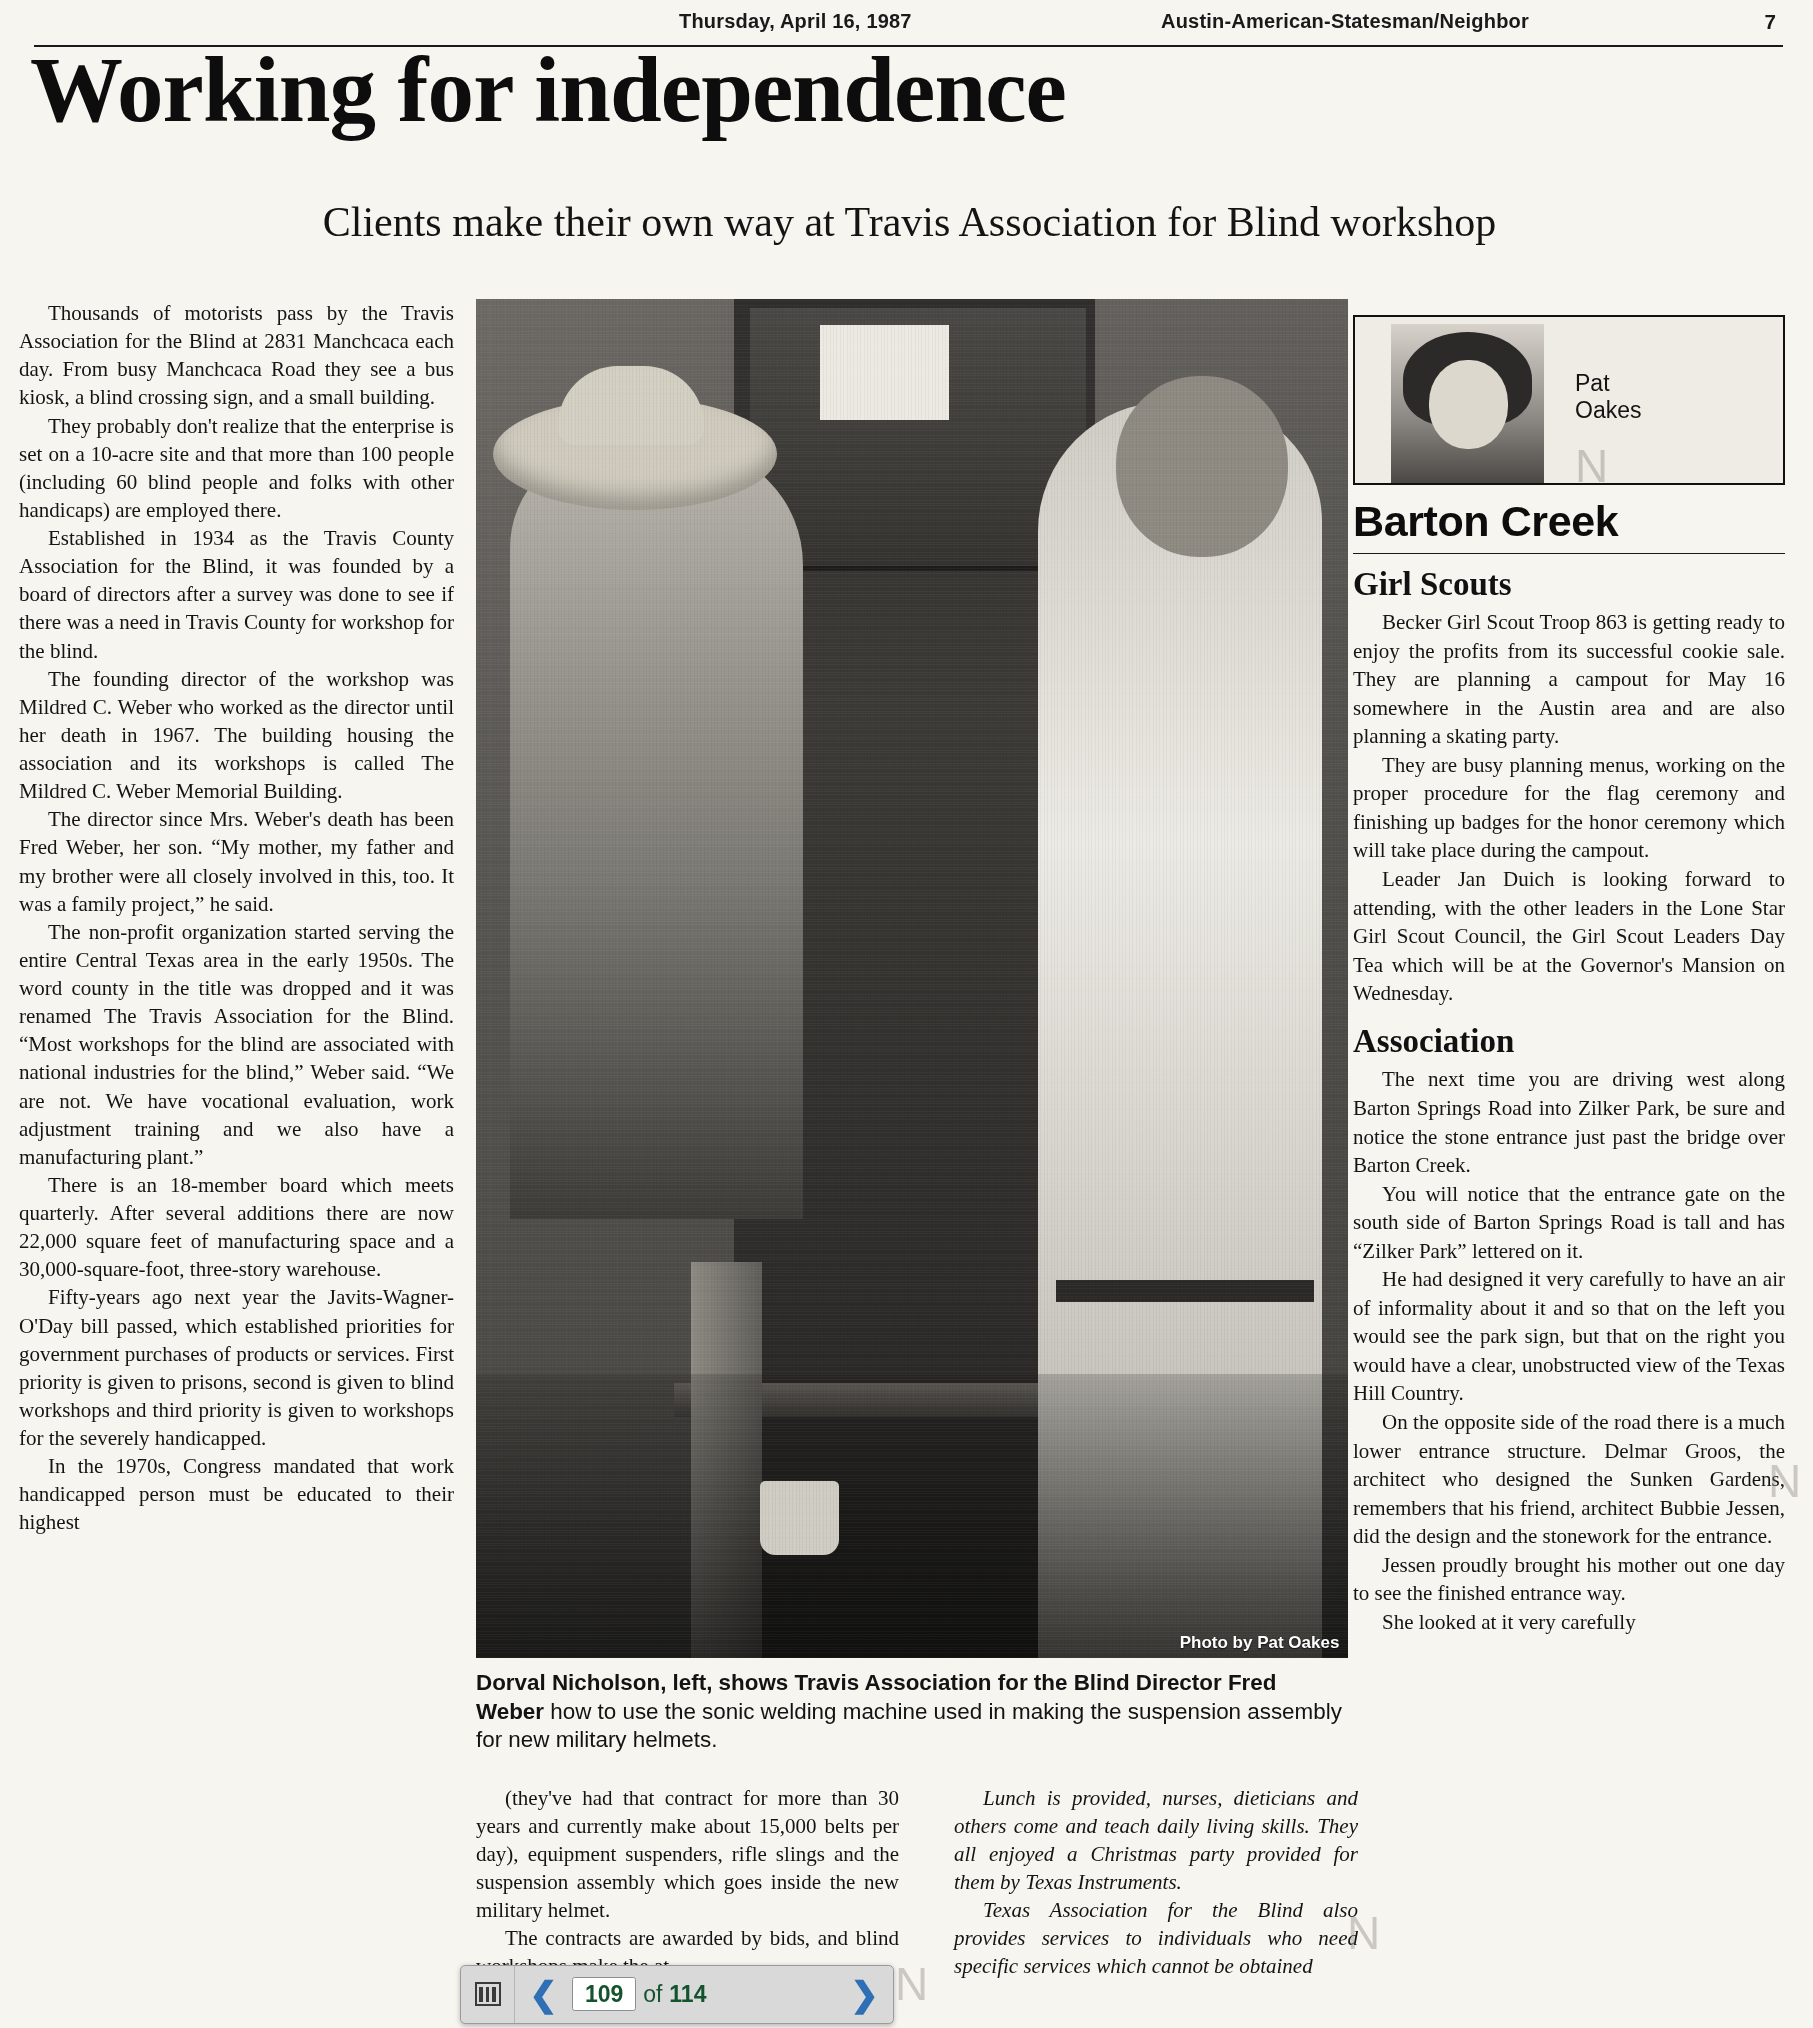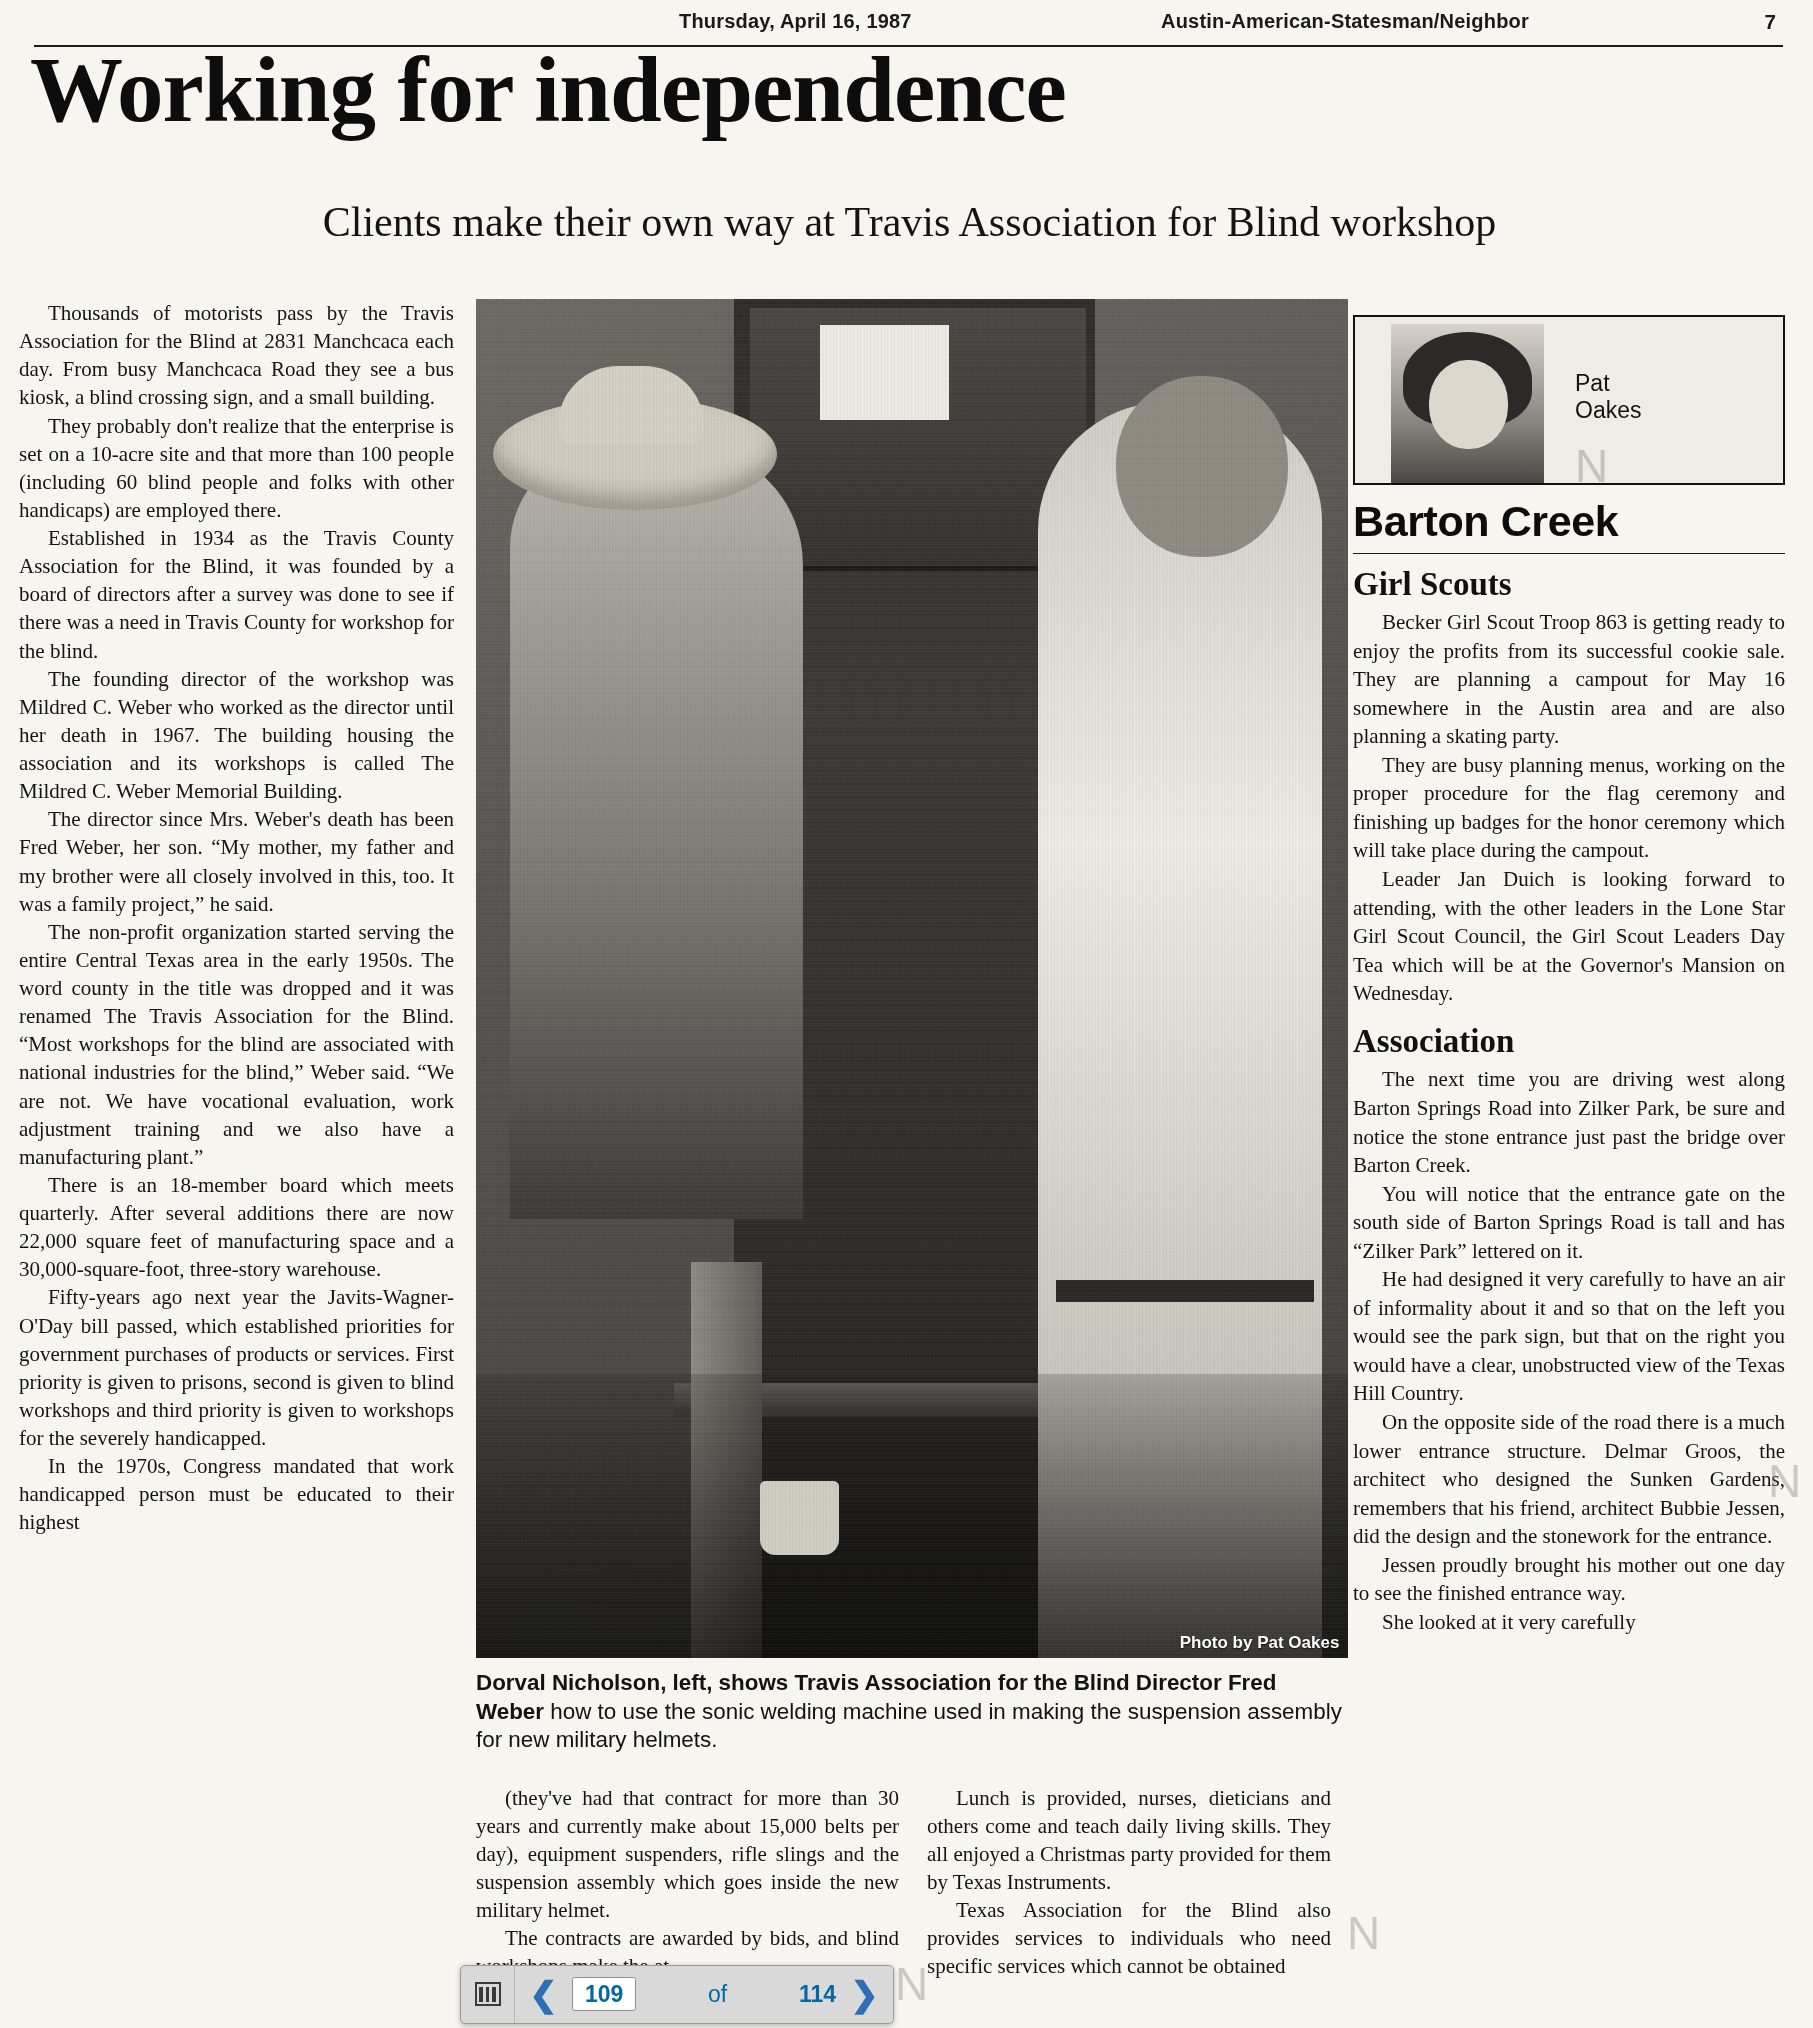--- a/index.html
+++ b/index.html
@@ -219,21 +219,21 @@
   .col-body {
     position: absolute;
     top: 1785px;
     width: 422px;
     font-size: 21px;
     line-height: 1.33;
     text-align: justify;
     color: #141414;
   }
   .col-body.c1 { left: 476px; width: 423px; }
-  .col-body.c2 { left: 927px; width: 404px; }
+  .col-body.c2 { left: 954px; width: 404px; font-style: italic; }
   
   .rail {
     position: absolute;
     top: 315px;
     left: 1353px;
     width: 432px;
   }
   .byline-box {
     position: relative;
     height: 170px;
@@ -326,24 +326,24 @@
     display: flex; gap: 2.6px; padding: 2.6px; box-sizing: border-box;
   }
   .thumb-icon i { flex: 1; background: #3a3a3a; display: block; }
   .viewer-bar .arrow {
     width: 57px; height: 100%;
     display: flex; align-items: center; justify-content: center;
     font-size: 34px; color: #2f6fb5; font-weight: bold;
   }
   .viewer-bar .pagebox {
     flex: 1;
-    display: flex; align-items: center; justify-content: space-between;
+    display: flex; align-items: center; justify-content: flex-start;
     gap: 6.9px;
     font-size: 23px;
-    color: #0369a1;
+    color: #14532d;
   }
   .viewer-bar .pagefield {
     background: #fff;
     border: 0.9px solid #8f8f8f;
     border-radius: 2.6px;
     padding: 2.6px 12px;
     font-weight: bold;
     font-size: 23px;
   }
 </style>

